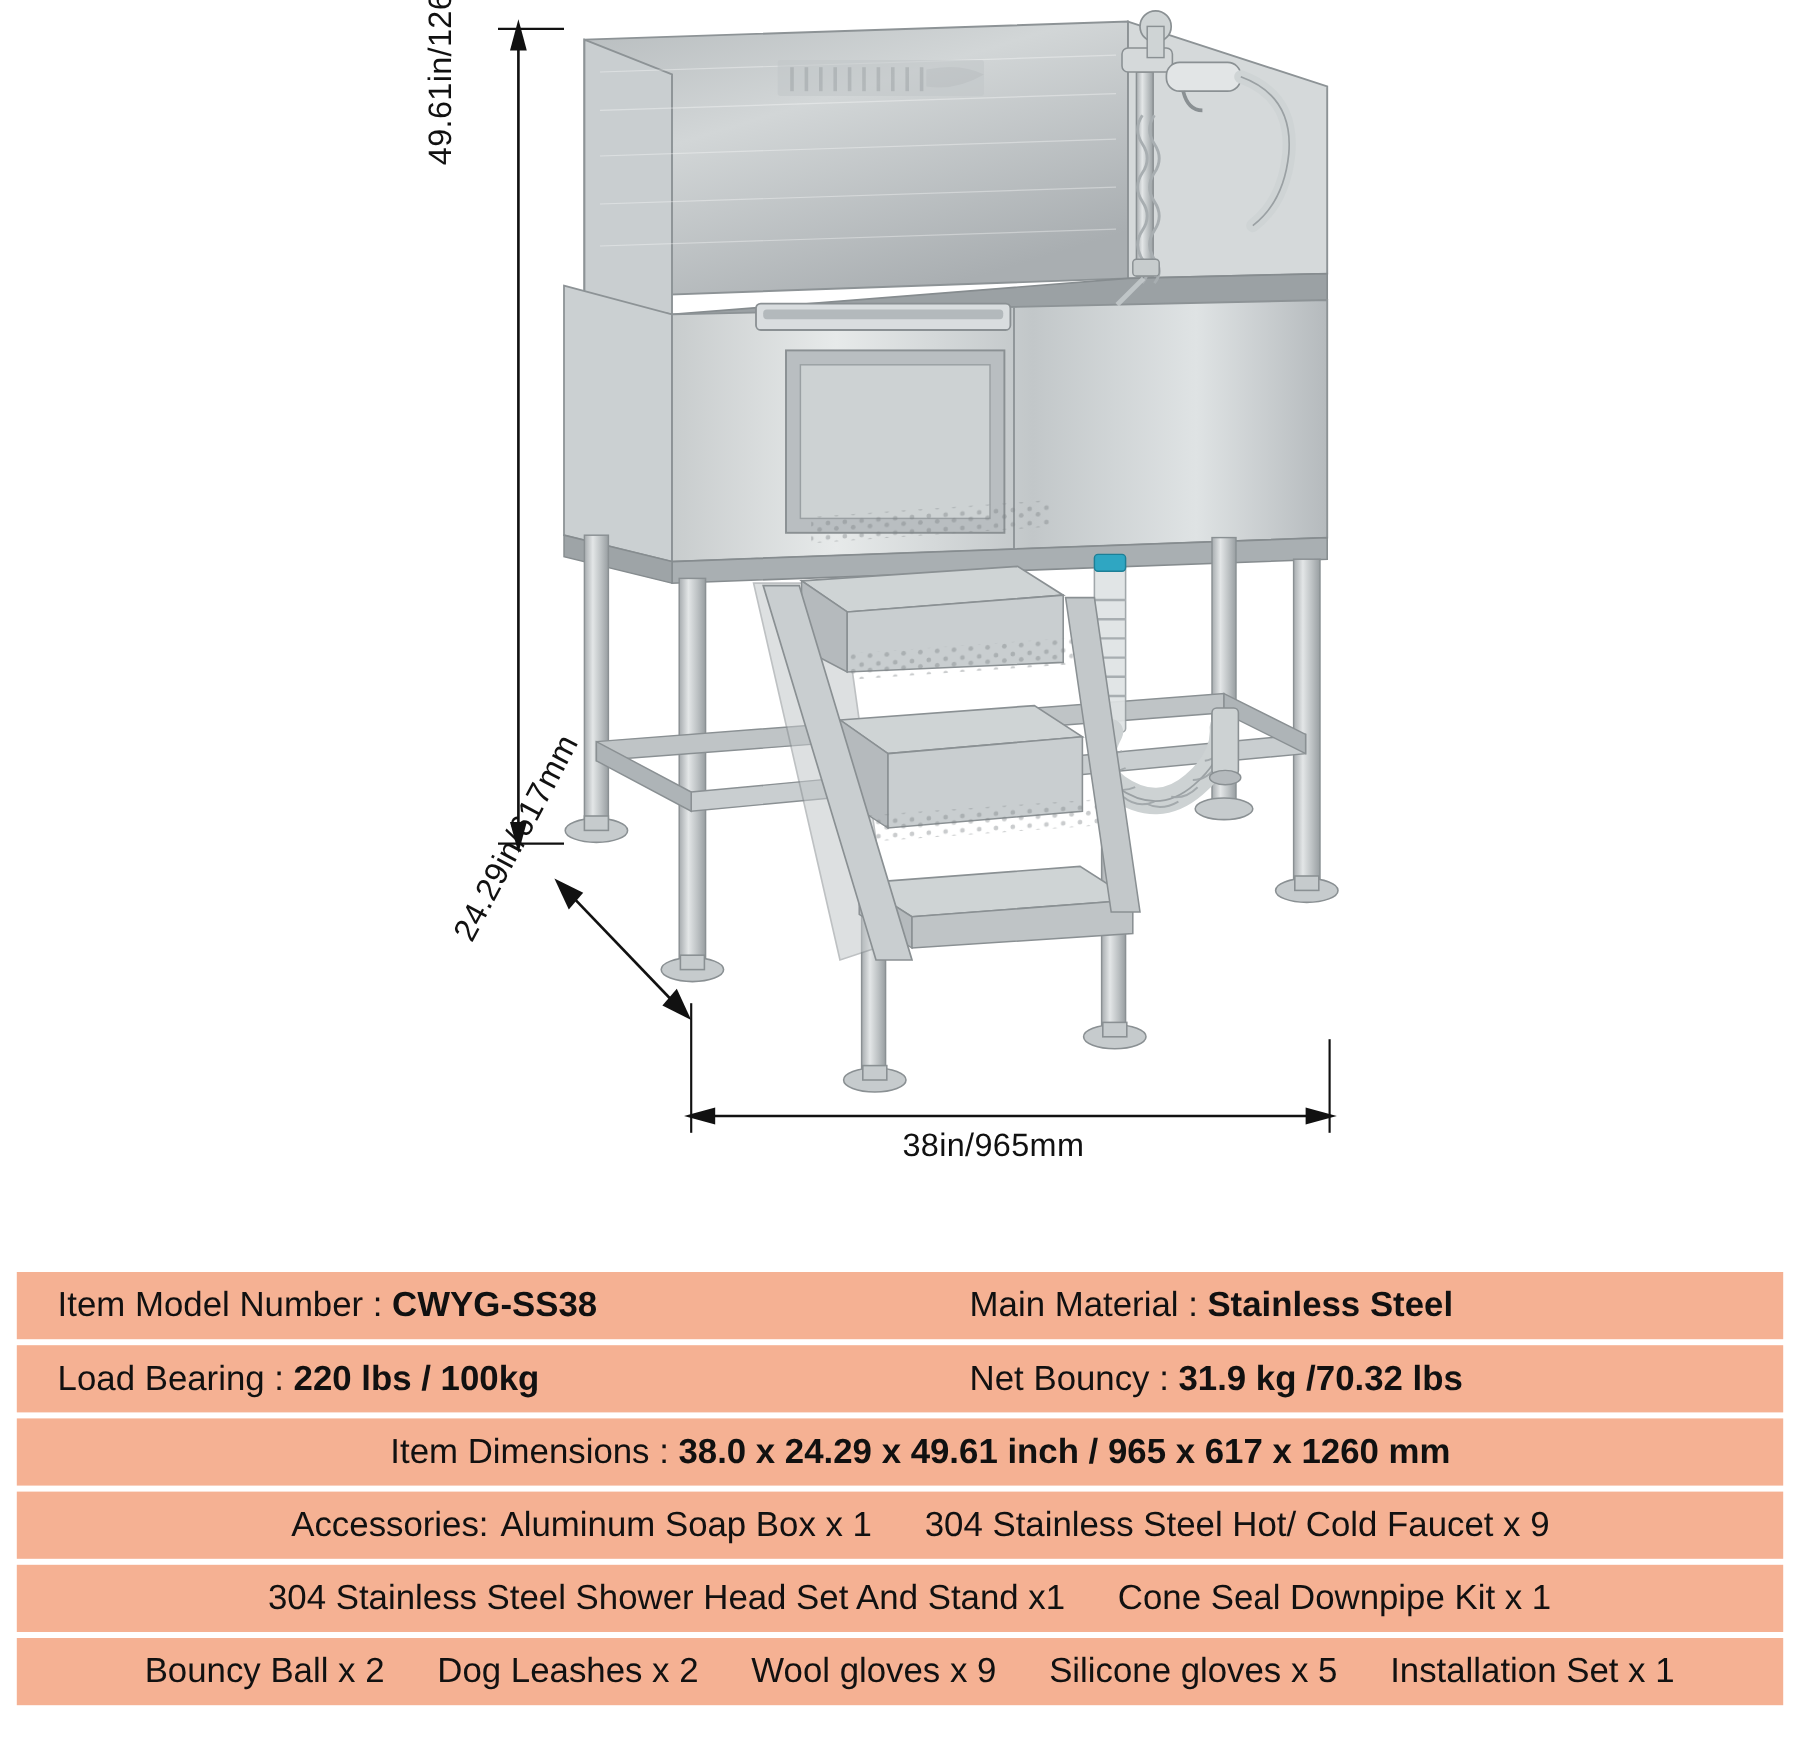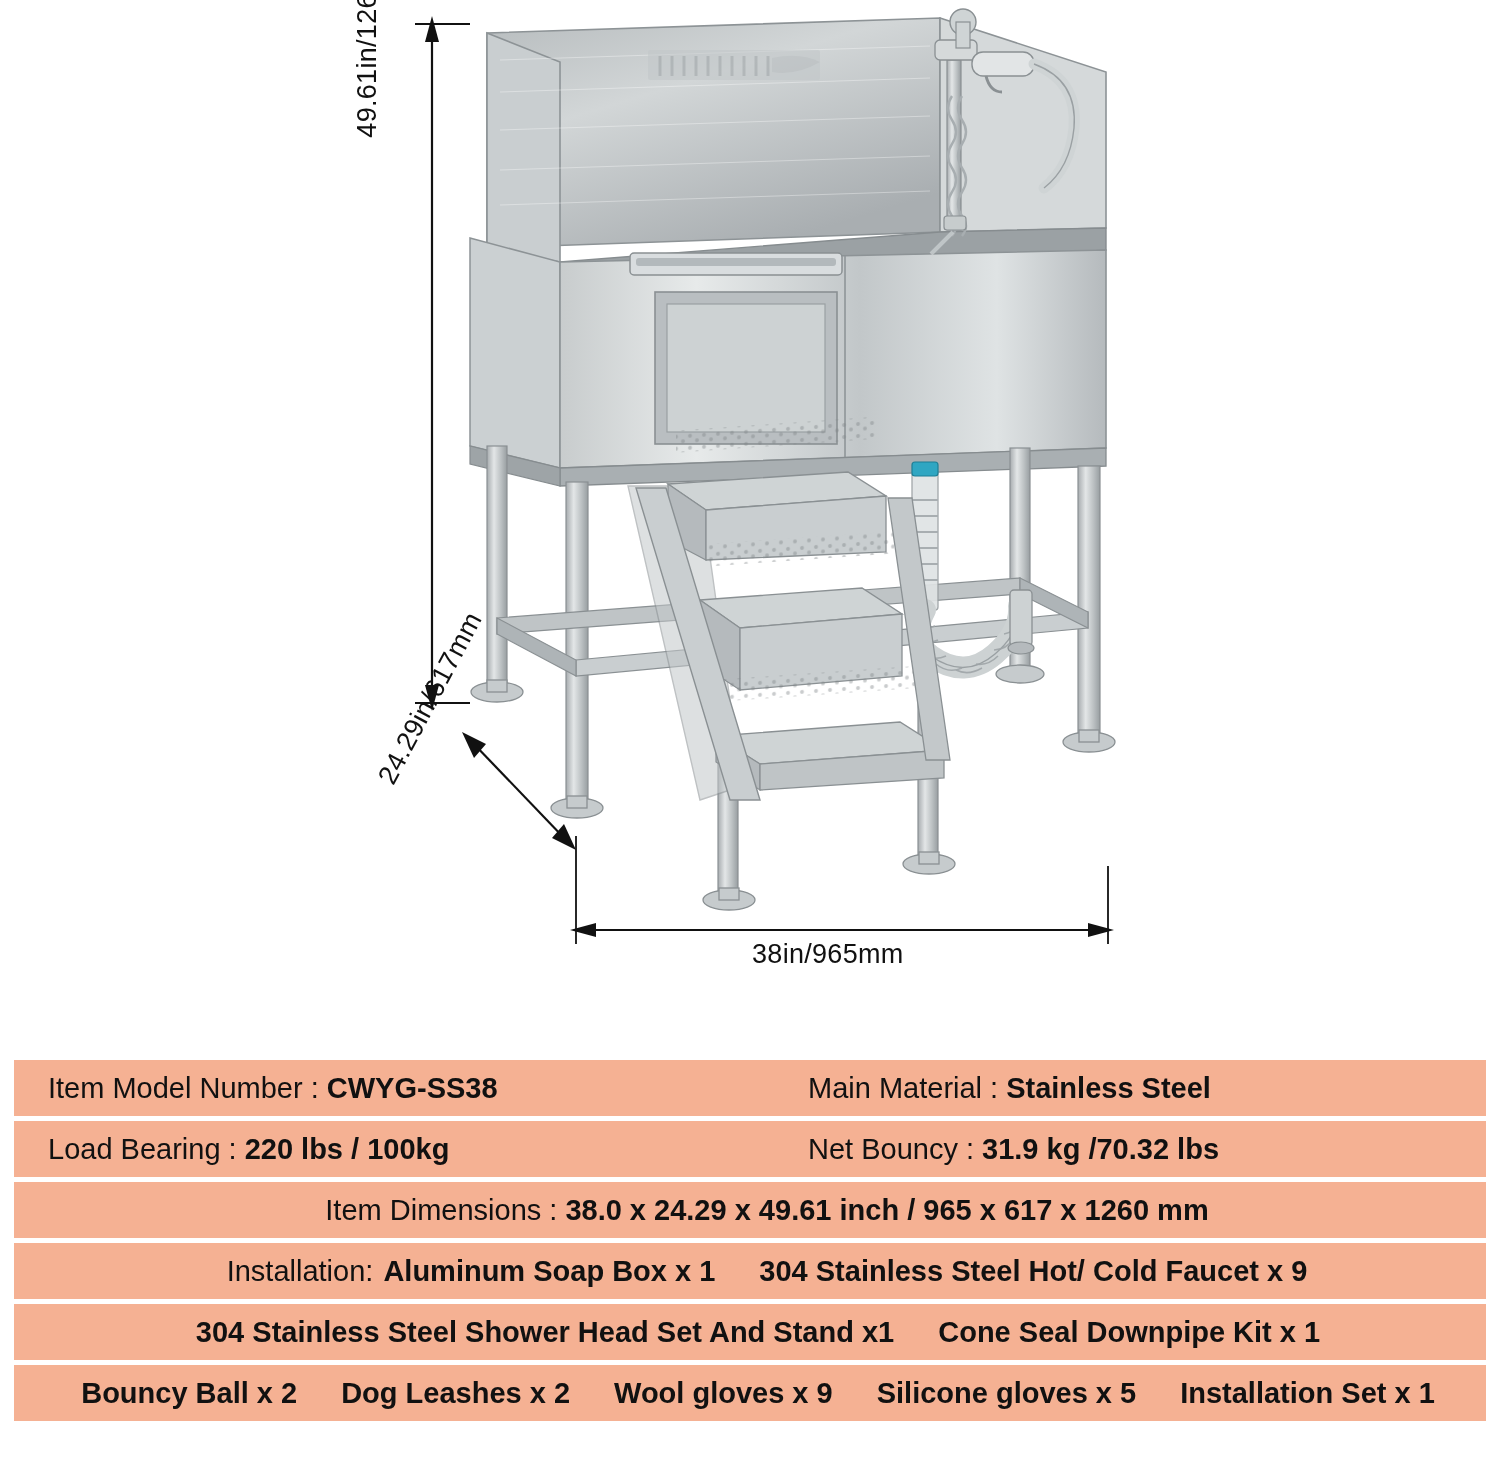--- a/index.html
+++ b/index.html
@@ -77,21 +77,21 @@
   .two-col { justify-content: flex-start; }
   .col-left  { width: 760px; }
   .col-right { flex: 1; }
 
   .inline-items {
     display: flex;
     align-items: baseline;
     flex-wrap: nowrap;
   }
   .acc-item {
-    font-weight: 700;
+    font-weight: 400;
     font-size: 29px;
     color: #111111;
     margin-right: 44px;
     white-space: nowrap;
   }
   .acc-item:last-child { margin-right: 0; }
   .acc-row-centered { padding-left: 16px; }
 </style>
 </head>
 <body>
@@ -343,21 +343,21 @@
 
     <div class="spec-row">
       <div class="cell">
         <span class="label-txt">Item Dimensions :</span>
         <span class="value-txt">38.0 x 24.29 x 49.61 inch / 965 x 617 x 1260 mm</span>
       </div>
     </div>
 
     <div class="spec-row">
       <div class="cell inline-items">
-        <span class="label-txt" style="margin-right:10px;">Installation:</span>
+        <span class="label-txt" style="margin-right:10px;">Accessories:</span>
         <span class="acc-item">Aluminum Soap Box x 1</span>
         <span class="acc-item">304 Stainless Steel Hot/ Cold Faucet x 9</span>
       </div>
     </div>
 
     <div class="spec-row acc-row-centered">
       <div class="cell inline-items">
         <span class="acc-item">304 Stainless Steel Shower Head Set And Stand x1</span>
         <span class="acc-item">Cone Seal Downpipe Kit x 1</span>
       </div>

